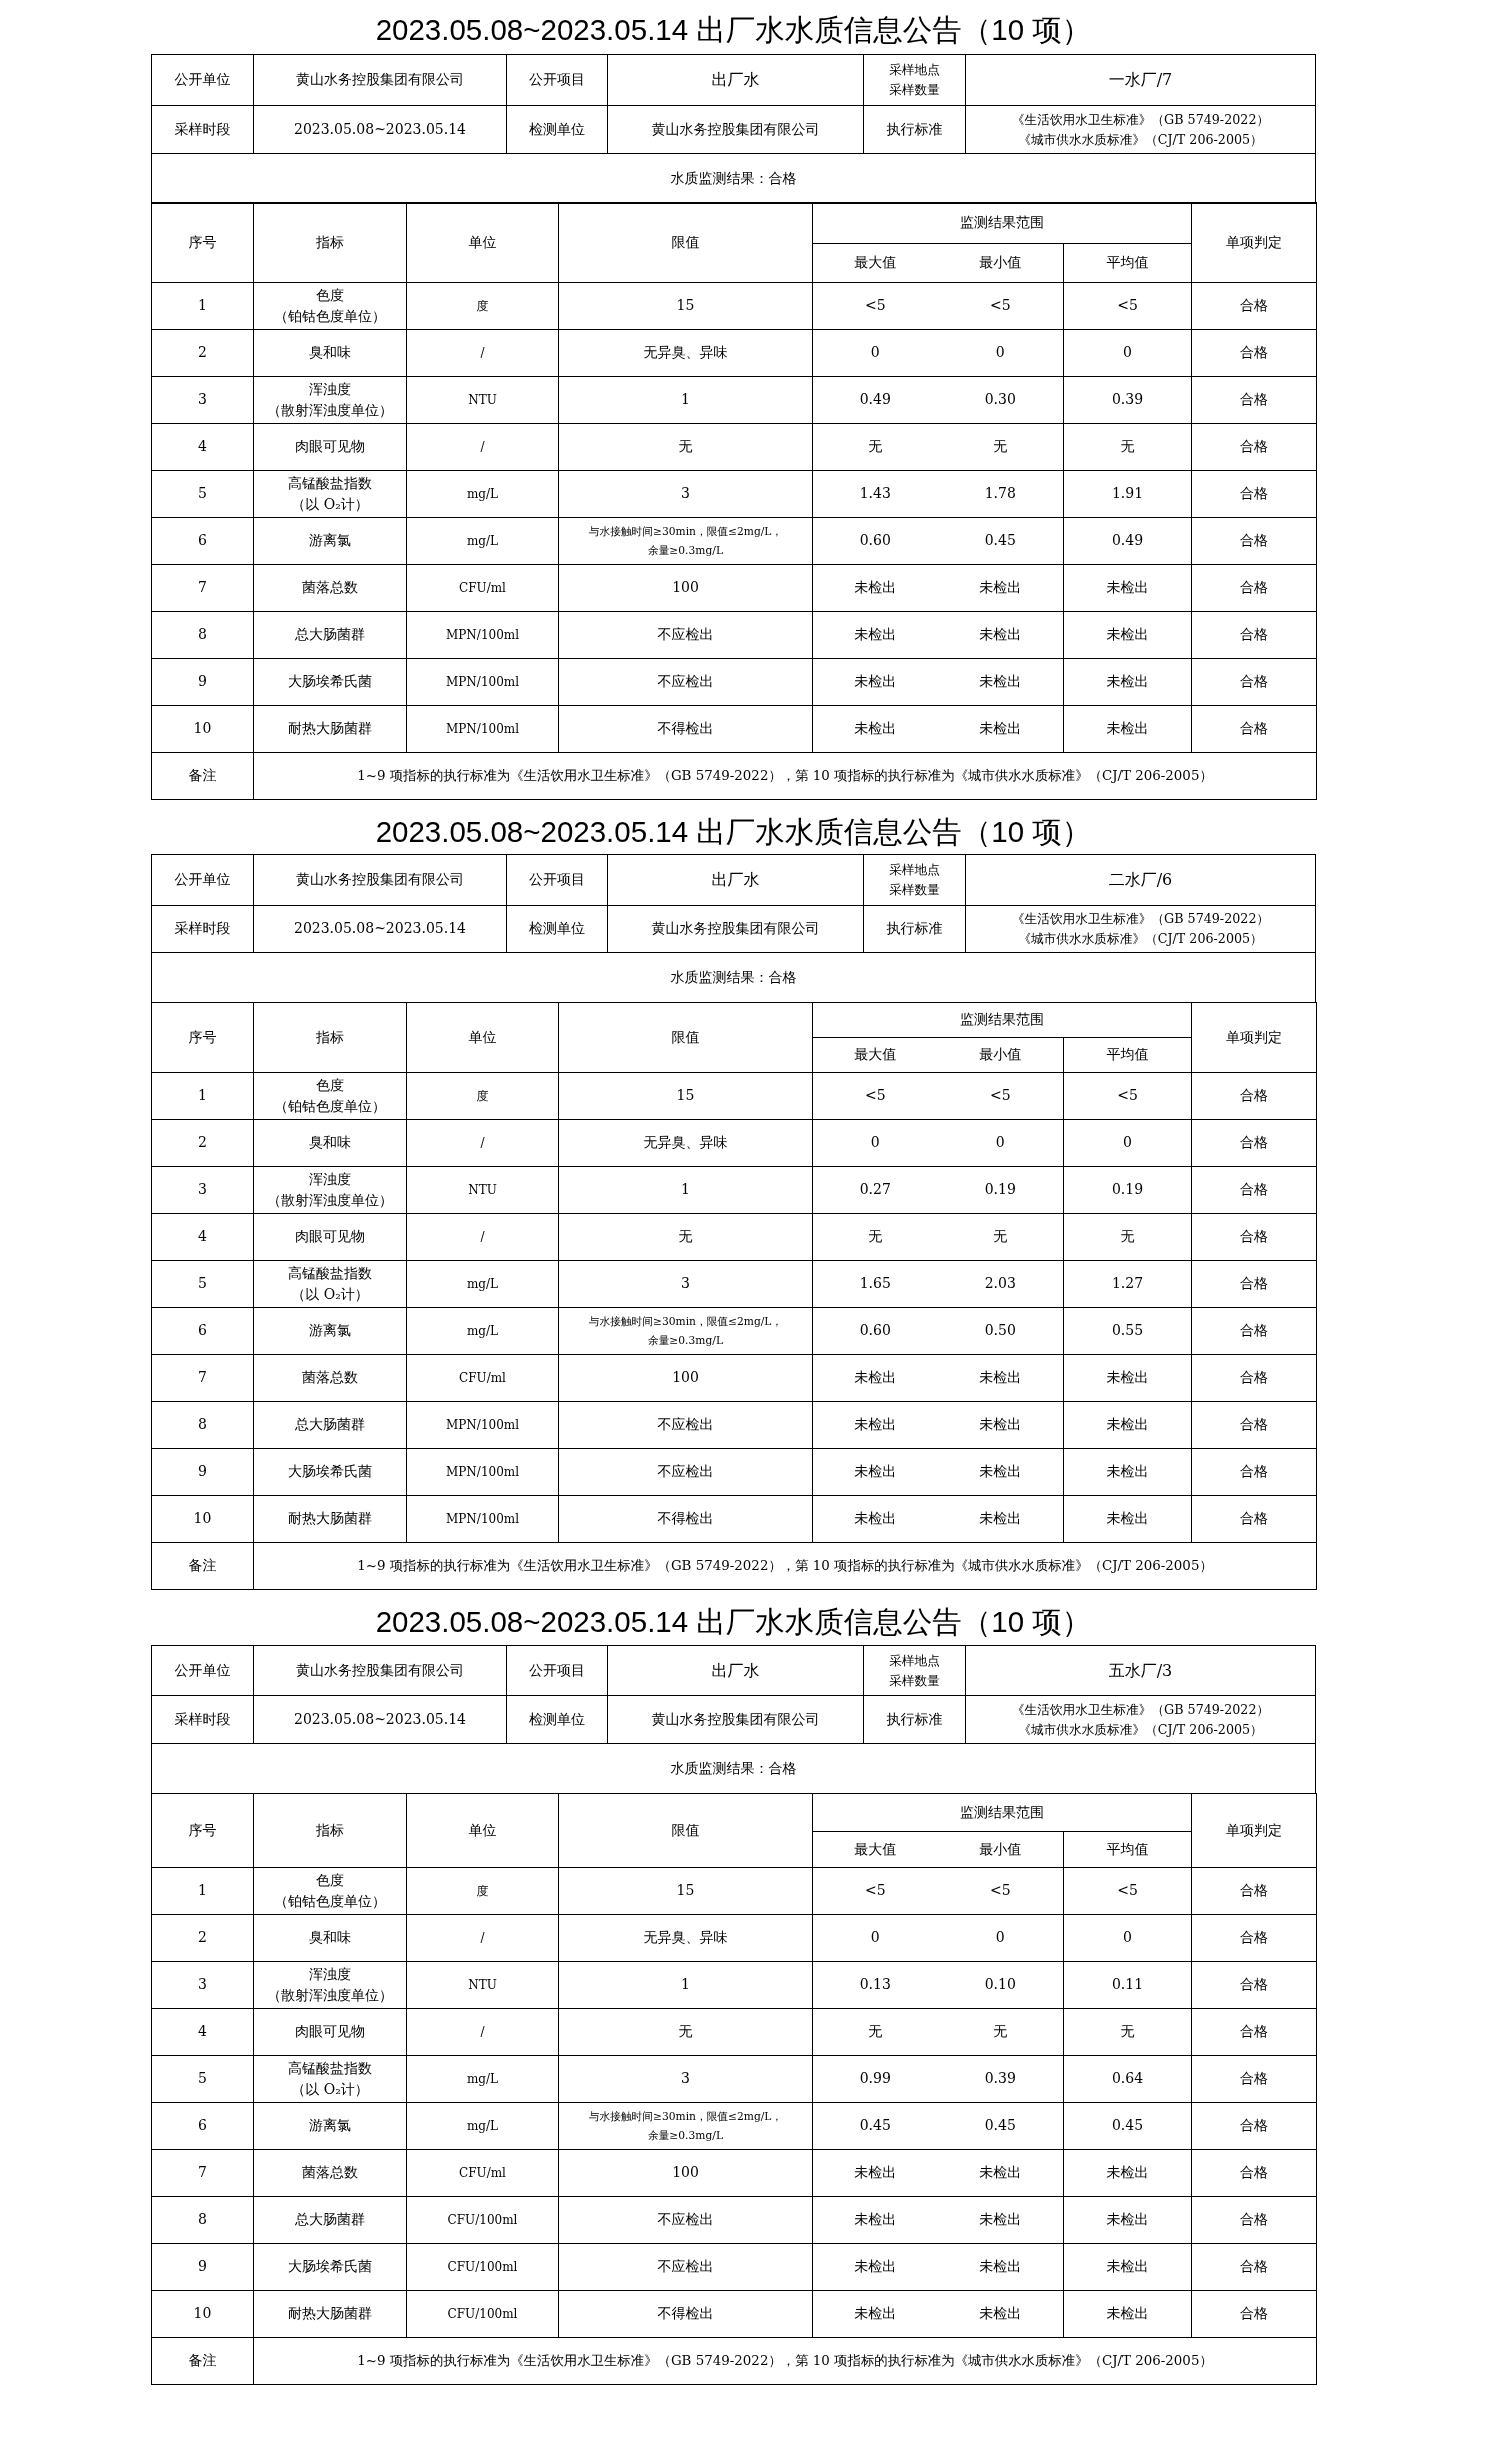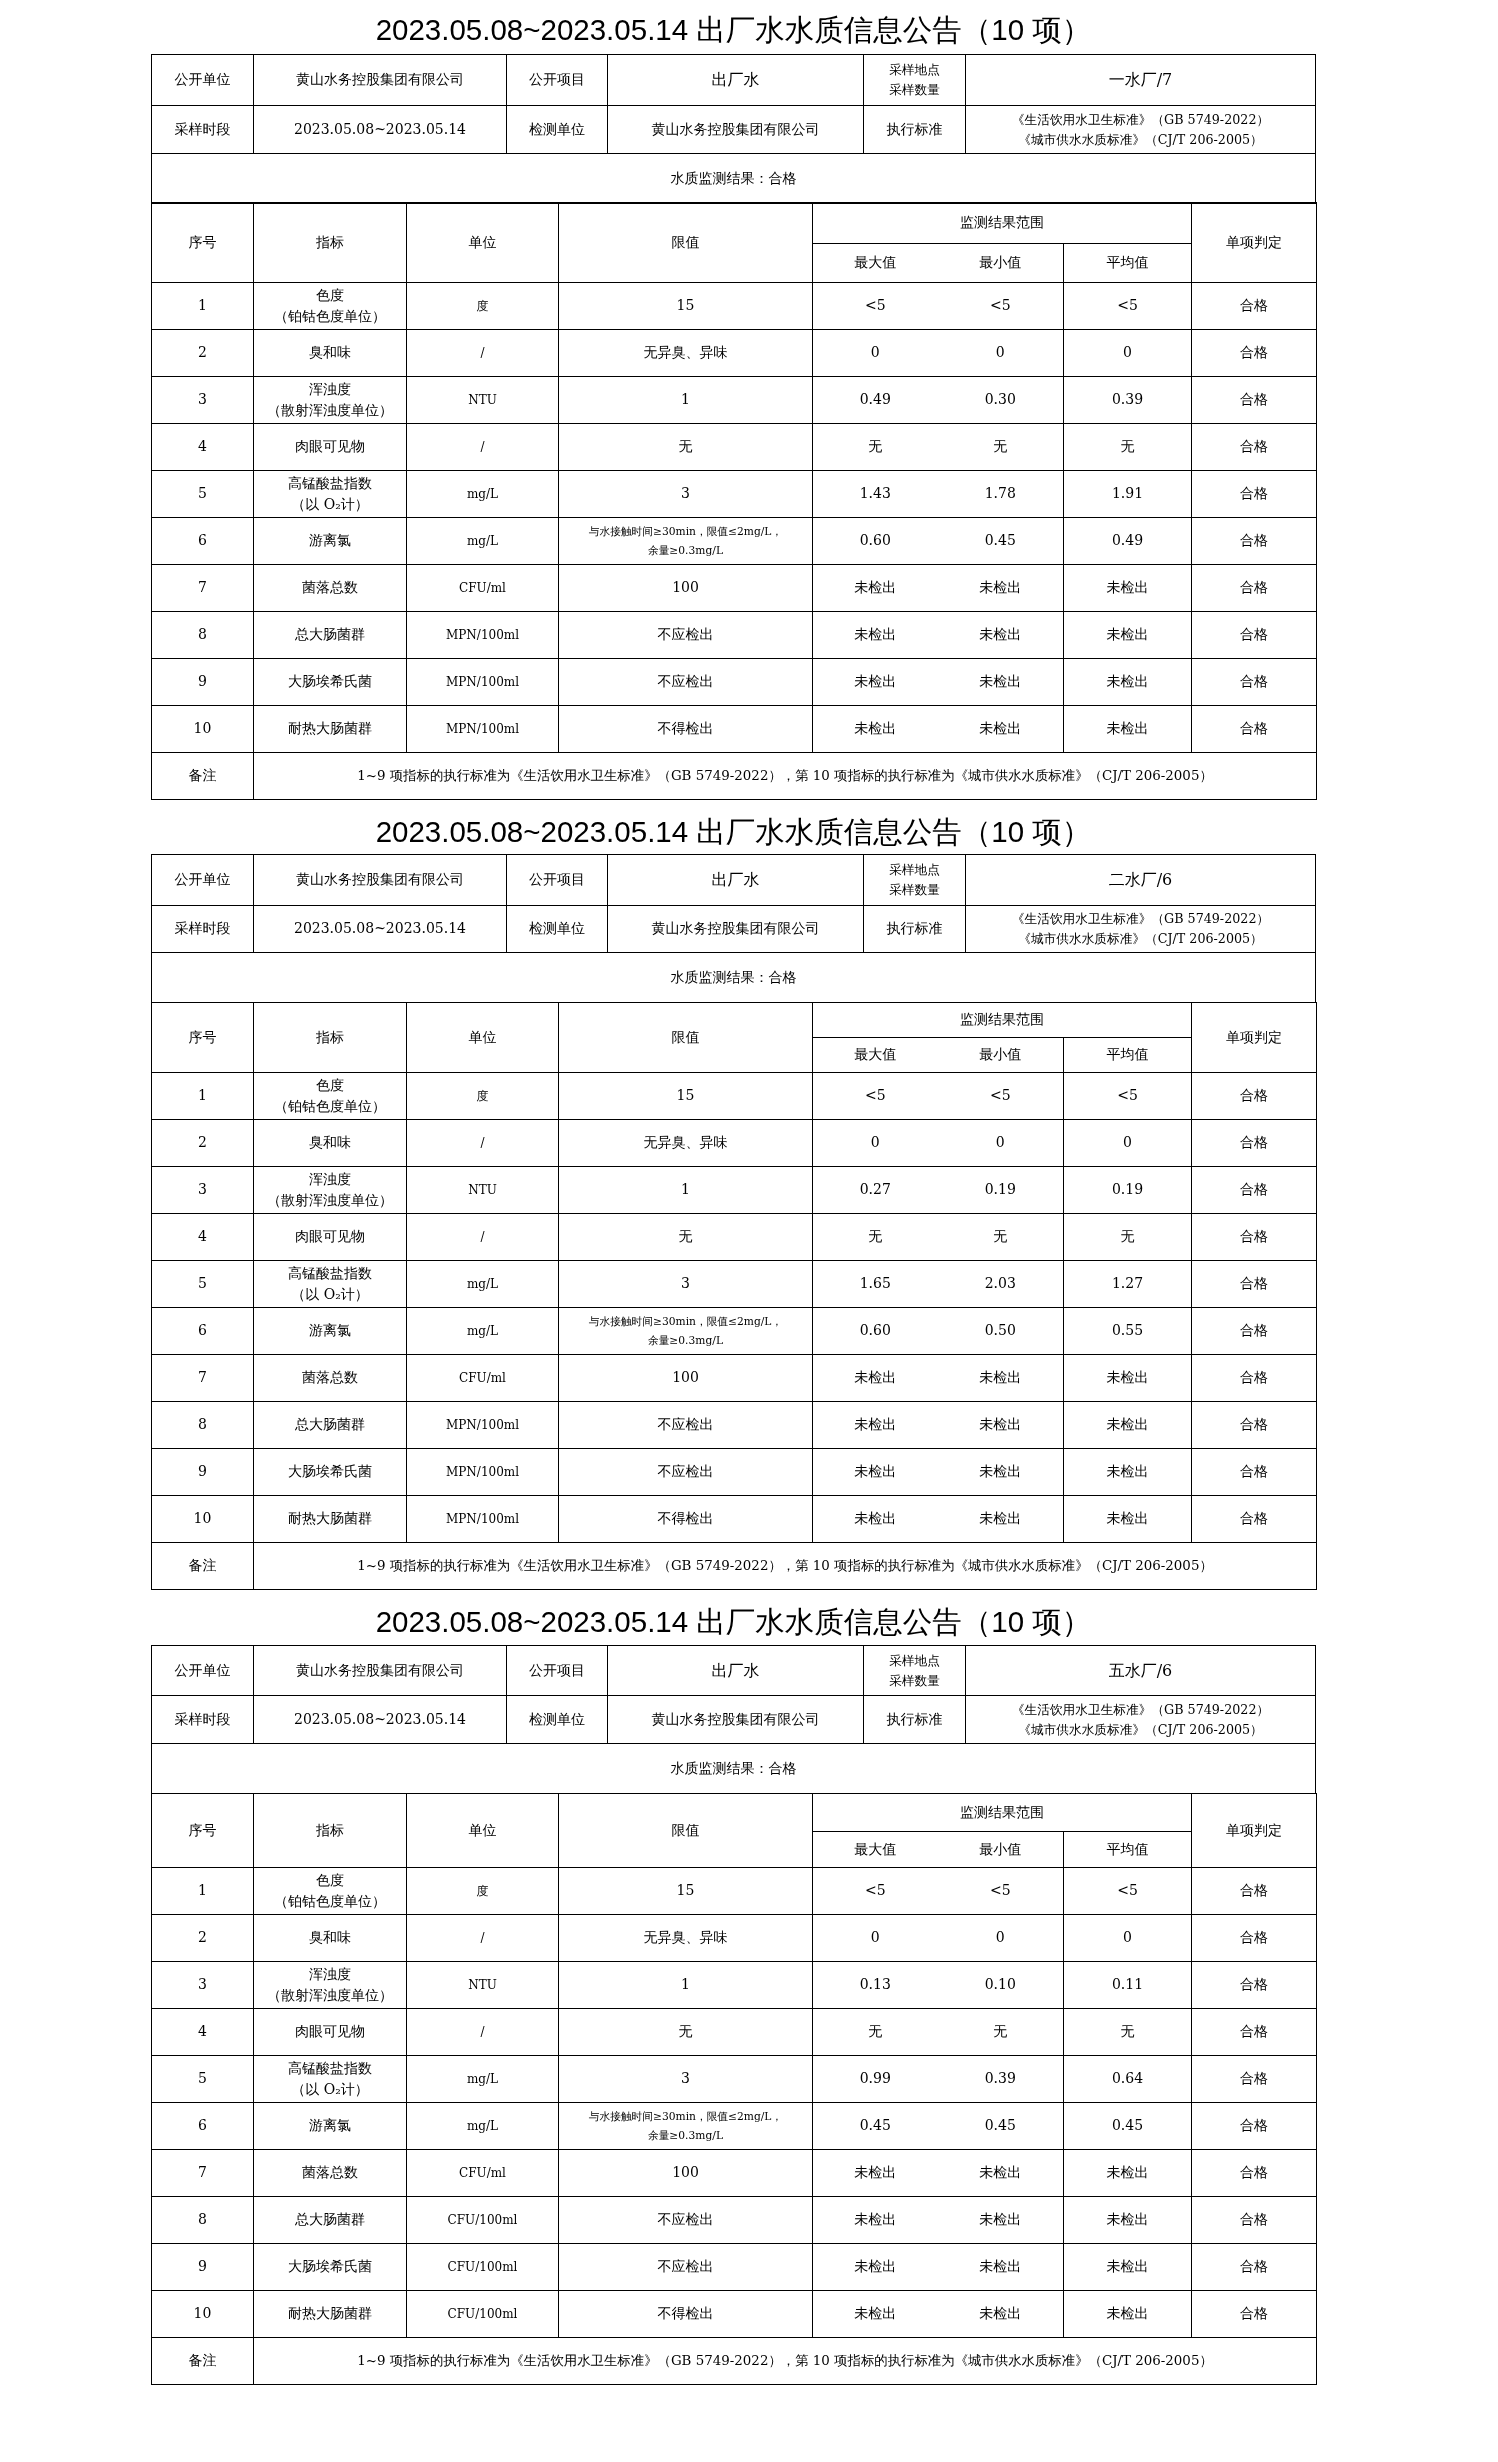--- a/index.html
+++ b/index.html
@@ -465,21 +465,21 @@
         <tbody>
           <tr style="height:50px">
             <td>公开单位</td>
             <td>黄山水务控股集团有限公司</td>
             <td>公开项目</td>
             <td class="big">出厂水</td>
             <td class="std">
               <div>采样地点</div>
               <div>采样数量</div>
             </td>
-            <td class="big">五水厂/6</td>
+            <td class="big">五水厂/3</td>
           </tr>
           <tr style="height:48px">
             <td>采样时段</td>
             <td>2023.05.08~2023.05.14</td>
             <td>检测单位</td>
             <td>黄山水务控股集团有限公司</td>
             <td>执行标准</td>
             <td class="std">
               <div>《生活饮用水卫生标准》（GB 5749-2022）</div>
               <div>《城市供水水质标准》（CJ/T 206-2005）</div>

